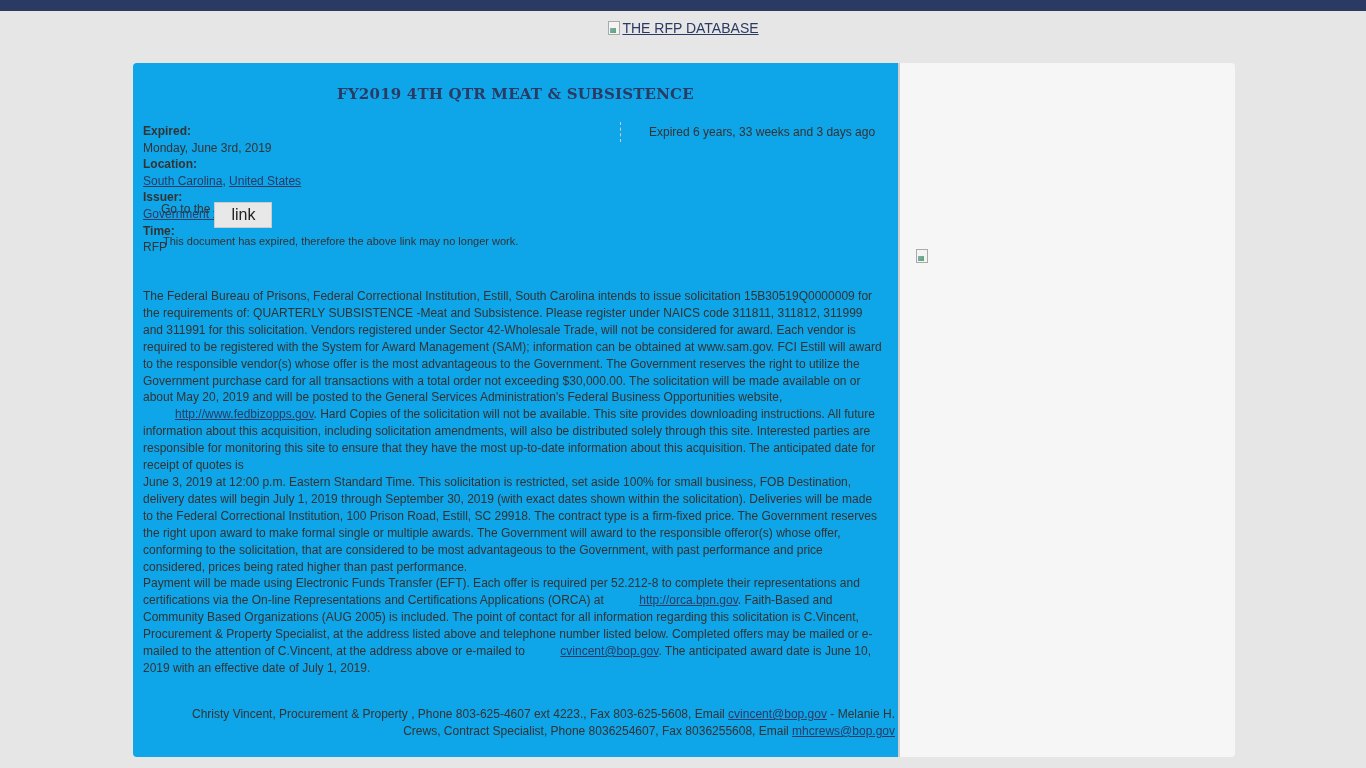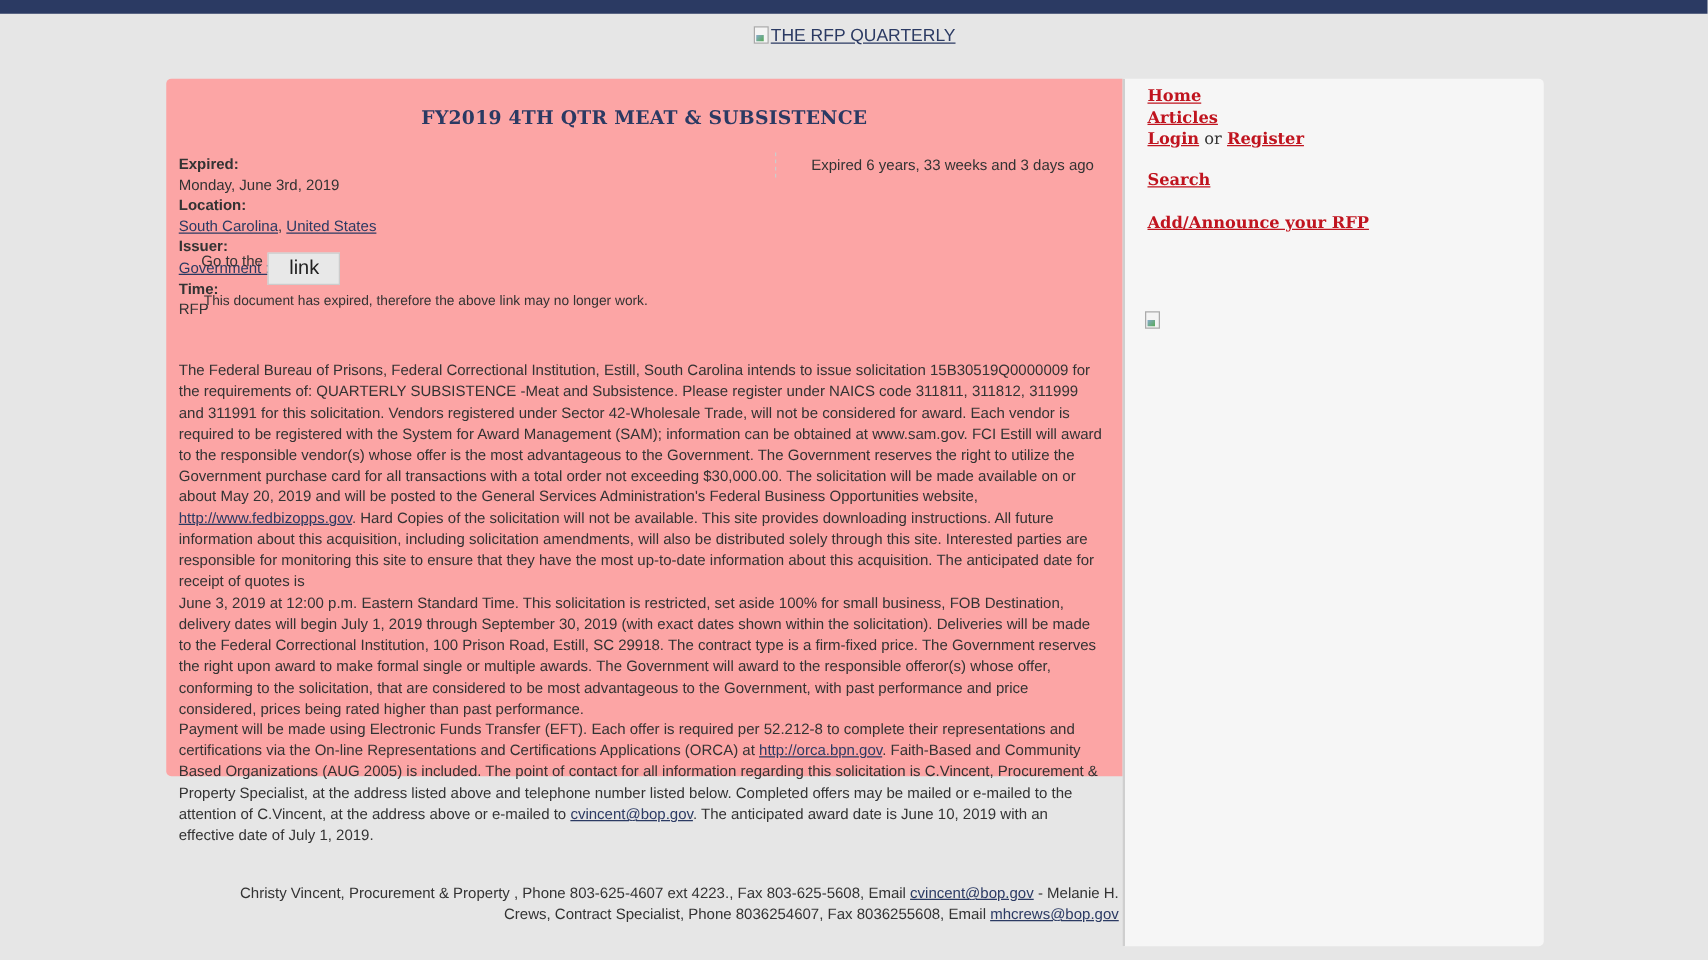--- a/index.html
+++ b/index.html
@@ -11,58 +11,58 @@
       position: relative;
     }
     .topbar { position: absolute; left: 0; top: 0; width: 1366px; height: 11px; background: #2b3a63; }
     .logo-wrap { position: absolute; top: 20px; left: 0; width: 1366px; text-align: center; }
     .logo-link { font-size: 14px; color: #2b3a63; text-decoration: underline; display: inline-flex; align-items: center; }
     .broken-img { display: inline-block; width: 14px; height: 16px; position: relative; margin-right: 1px; }
     .broken-img::before { content: ""; position: absolute; left: 1px; top: 1px; width: 10px; height: 12px; border: 1px solid #aaa; background: #f4f4f4; }
     .broken-img::after { content: ""; position: absolute; left: 3px; top: 8px; width: 6px; height: 5px; background: linear-gradient(135deg, #8ac 0%, #5a5 100%); }
 
     .container { position: absolute; left: 133px; top: 63px; width: 1100px; height: 694px; }
-    .main { position: absolute; left: 0; top: 0; width: 765px; height: 558px; background: #fca5a5; border-radius: 4px 0 0 4px; }
+    .main { position: absolute; left: 0; top: 0; width: 765px; height: 694px; background: #0ea5e9; border-radius: 4px 0 0 4px; }
     .sidebar { position: absolute; left: 765px; top: 0; width: 335px; height: 694px; background: #f6f6f6; border-left: 2px solid #cfcfcf; border-radius: 0 4px 4px 0; }
 
     .title { position: absolute; left: 0; top: 22px; width: 765px; text-align: center; font-family: "DejaVu Serif", serif; font-weight: bold; font-size: 15px; color: #2b3a63; letter-spacing: 0.2px; }
 
     .meta { position: absolute; left: 10px; top: 60px; font-size: 12px; line-height: 16.6px; }
     .meta-row { display: flex; flex-direction: column; }
     .meta-label { width: 66px; font-weight: bold; color: #333; }
     .meta-value { color: #333; }
     .meta-value a { color: #2b3a63; text-decoration: underline; }
 
     .expired-ago { position: absolute; left: 487px; top: 59px; padding-left: 28px; border-left: 1px dashed #ccc; font-size: 12px; line-height: 20px; color: #333; }
 
     .goto { position: absolute; left: 28px; top: 139px; font-size: 12px; display: flex; align-items: flex-start; }
     .goto-btn { margin-left: 4px; font-size: 16px; padding: 3px 16px; background: #e8e8e8; border: 1px solid #ccc; color: #222; cursor: pointer; }
     .expired-note { position: absolute; left: 30px; top: 172px; font-size: 11px; color: #333; }
 
     .body-text { position: absolute; left: 10px; top: 225px; width: 742px; font-size: 12px; line-height: 16.9px; color: #333; }
     .body-text p { margin: 0; }
-    .body-text a { color: #2b3a63; text-decoration: underline; }
+    .body-text a { color: #2b3a63; text-decoration: underline; margin-left: 32px; }
     .contact { position: absolute; left: 20px; top: 643px; width: 742px; font-size: 12px; line-height: 16.9px; color: #333; text-align: right; }
     .contact a { color: #2b3a63; text-decoration: underline; }
 
     .nav { position: absolute; left: 18px; top: 7px; font-family: "DejaVu Serif", serif; font-size: 13px; line-height: 16.8px; font-weight: bold; }
     .nav a { color: #c0141f; text-decoration: underline; }
     .nav .or { font-weight: normal; color: #333; }
     .nav .gap { height: 17px; }
     .side-img { position: absolute; left: 15px; top: 185px; }
   </style>
 </head>
 <body>
 
 <div class="topbar"></div>
 
 <div class="logo-wrap">
   <a class="logo-link" href="#">
     <span class="broken-img"></span>
-    <span>THE RFP QUARTERLY</span>
+    <span>THE RFP DATABASE</span>
   </a>
 </div>
 
 <div class="container">
   <div class="main">
     <div class="title">FY2019 4TH QTR MEAT &amp; SUBSISTENCE</div>
 
     <div class="meta">
       <div class="meta-row">
         <span class="meta-label">Expired:</span>
@@ -106,26 +106,15 @@
         <a href="#">cvincent@bop.gov</a><span>. The anticipated award date is June 10, 2019 with an effective date of July 1, 2019.</span>
       </p>
     </div>
 
     <div class="contact">
       <span>Christy Vincent, Procurement &amp; Property , Phone 803-625-4607 ext 4223., Fax 803-625-5608, Email </span><a href="#">cvincent@bop.gov</a><span> - Melanie H. Crews, Contract Specialist, Phone 8036254607, Fax 8036255608, Email </span><a href="#">mhcrews@bop.gov</a>
     </div>
   </div>
 
   <div class="sidebar">
-    <div class="nav">
-      <div><a href="#">Home</a></div>
-      <div><a href="#">Articles</a></div>
-      <div>
-        <a href="#">Login</a><span class="or"> or </span><a href="#">Register</a>
-      </div>
-      <div class="gap"></div>
-      <div><a href="#">Search</a></div>
-      <div class="gap"></div>
-      <div><a href="#">Add/Announce your RFP</a></div>
-    </div>
     <span class="side-img broken-img"></span>
   </div>
 </div>
 
 </body></html>

